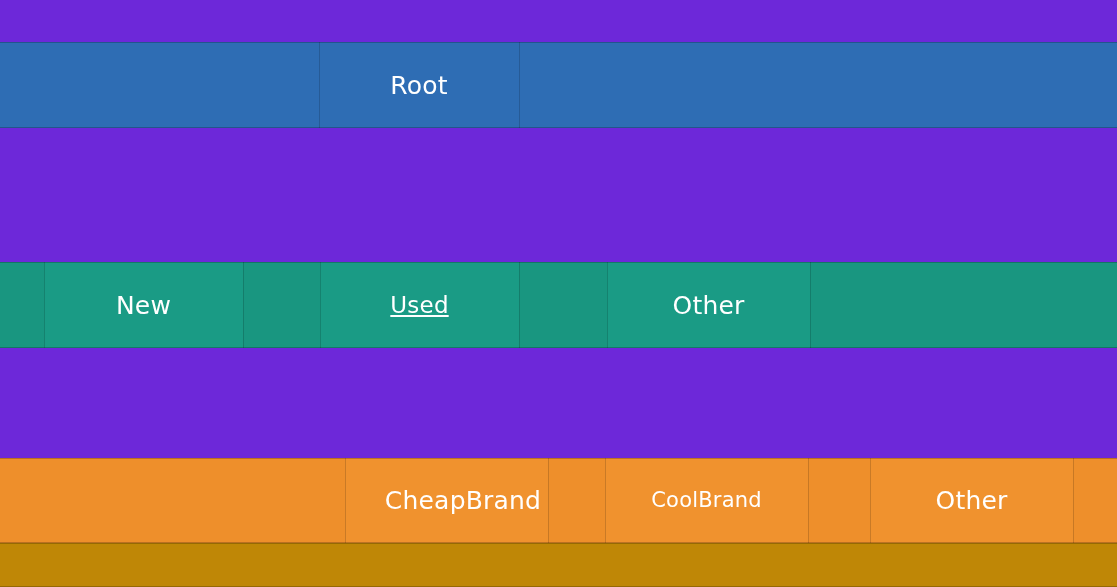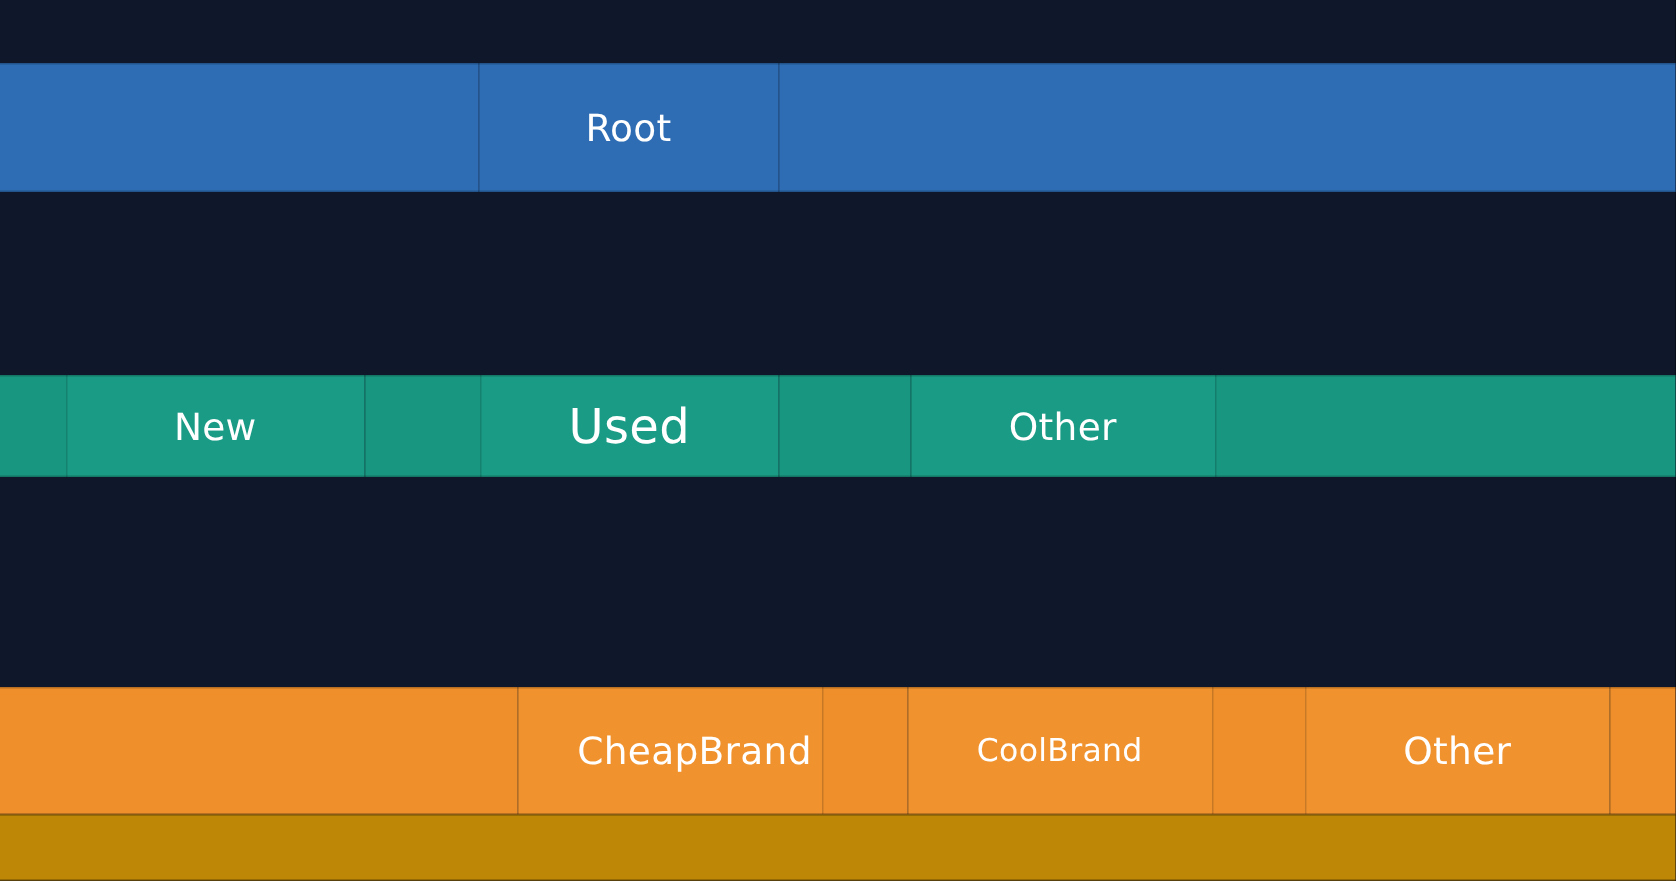--- a/index.html
+++ b/index.html
@@ -61,38 +61,38 @@
     left: 0;
     height: 1px;
     background: rgba(0,0,0,0.22);
   }
   .edge-top { top: 0; }
   .edge-bot { bottom: 0; }
 </style>
 </head>
 <body>
 
-<div id="chart" style="background: #0f172a;">
+<div id="chart" style="background: #6d28d9;">
     <div class="level" style="top: 42px; height: 86px;">
       <div class="seg nofirst" style="left: 0px; width: 319px; background: rgb(46, 109, 180);"></div>
       <div class="seg" style="left: 319px; width: 200px; background: rgb(46, 109, 180);">
         <span class="lbl" style="font-size: 25px; color: rgb(255, 255, 255);">Root</span>
       </div>
       <div class="seg" style="left: 519px; width: 598px; background: rgb(46, 109, 180);"></div>
       <div class="edge-top" style="width: 1117px;"></div>
       <div class="edge-bot" style="width: 1117px;"></div>
     </div>
-    <div class="level" style="top: 250px; height: 68px; text-align: right;">
+    <div class="level" style="top: 262px; height: 86px; text-align: right;">
       <div class="seg nofirst" style="left: 0px; width: 44px; background: rgb(25, 150, 128);"></div>
       <div class="seg" style="left: 44px; width: 199px; background: rgb(26, 155, 133);">
         <span class="lbl" style="font-size: 25px; color: rgb(255, 255, 255);">New</span>
       </div>
       <div class="seg" style="left: 243px; width: 77px; background: rgb(25, 150, 128);"></div>
       <div class="seg" style="left: 320px; width: 199px; background: rgb(26, 155, 133);">
-        <span class="lbl" style="font-size: 32px; color: rgb(255, 255, 255);">Used</span>
+        <span class="lbl" style="font-size: 23px; color: rgb(255, 255, 255); text-decoration: underline;">Used</span>
       </div>
       <div class="seg" style="left: 519px; width: 88px; background: rgb(25, 150, 128);"></div>
       <div class="seg" style="left: 607px; width: 203px; background: rgb(26, 155, 133);">
         <span class="lbl" style="font-size: 25px; color: rgb(255, 255, 255);">Other</span>
       </div>
       <div class="seg" style="left: 810px; width: 307px; background: rgb(25, 150, 128);"></div>
       <div class="edge-top" style="width: 1117px;"></div>
       <div class="edge-bot" style="width: 1117px;"></div>
     </div>
     <div class="level" style="top: 458px; height: 85px;">

